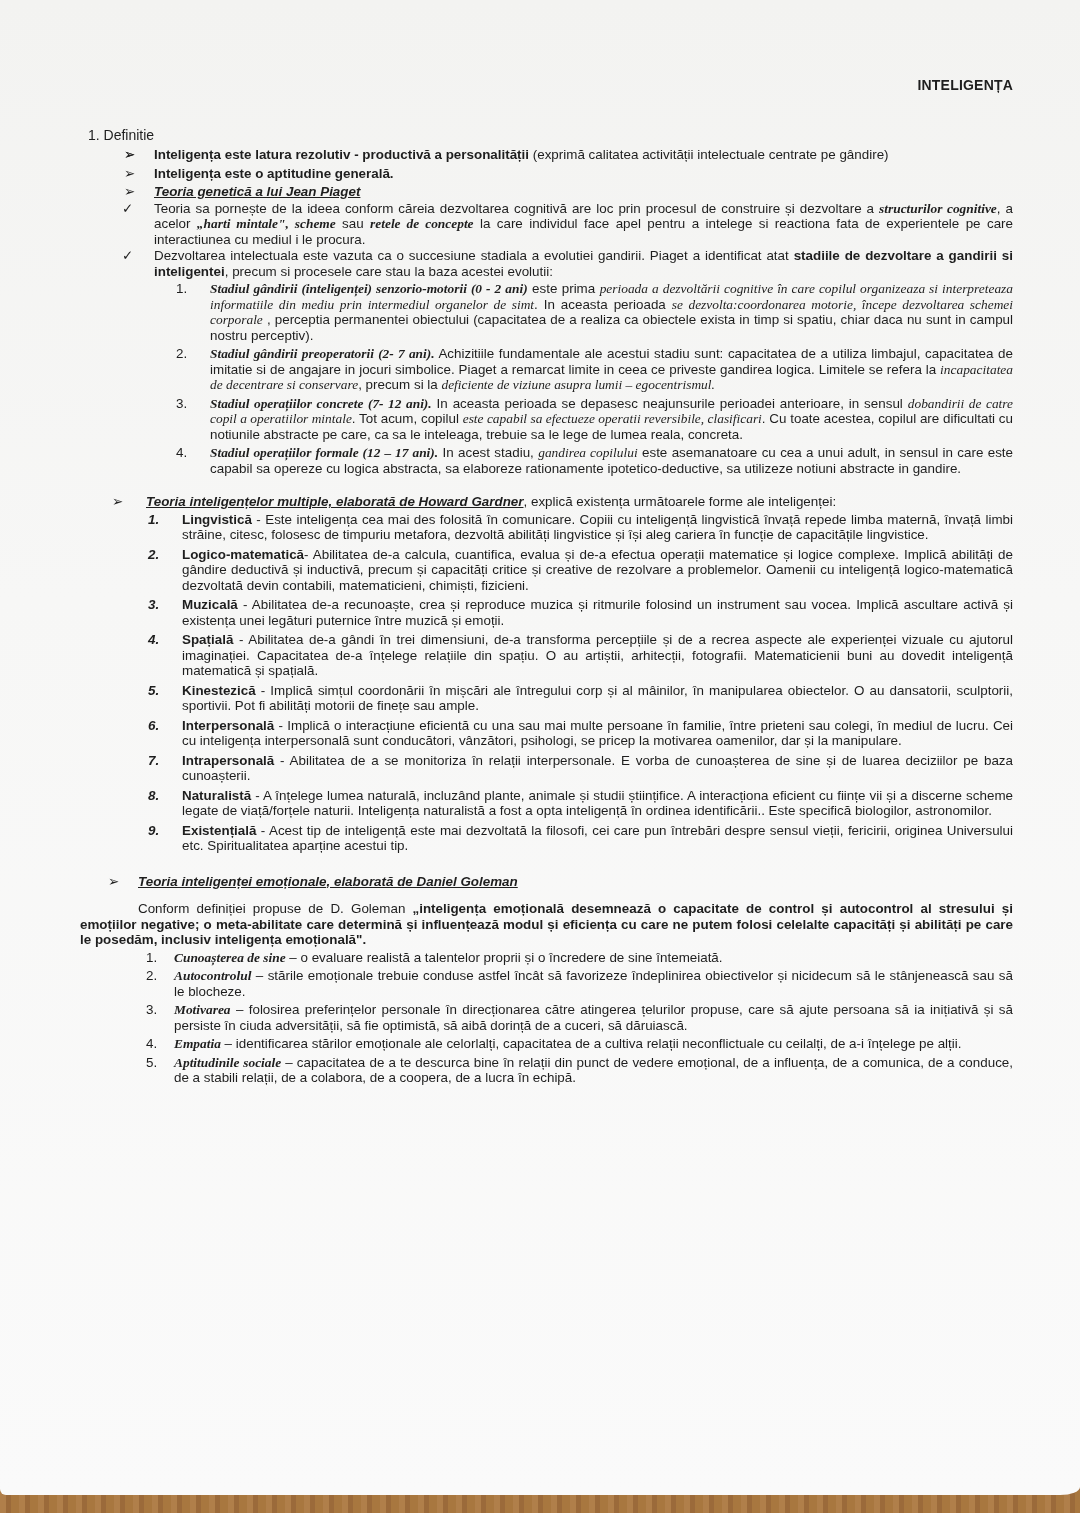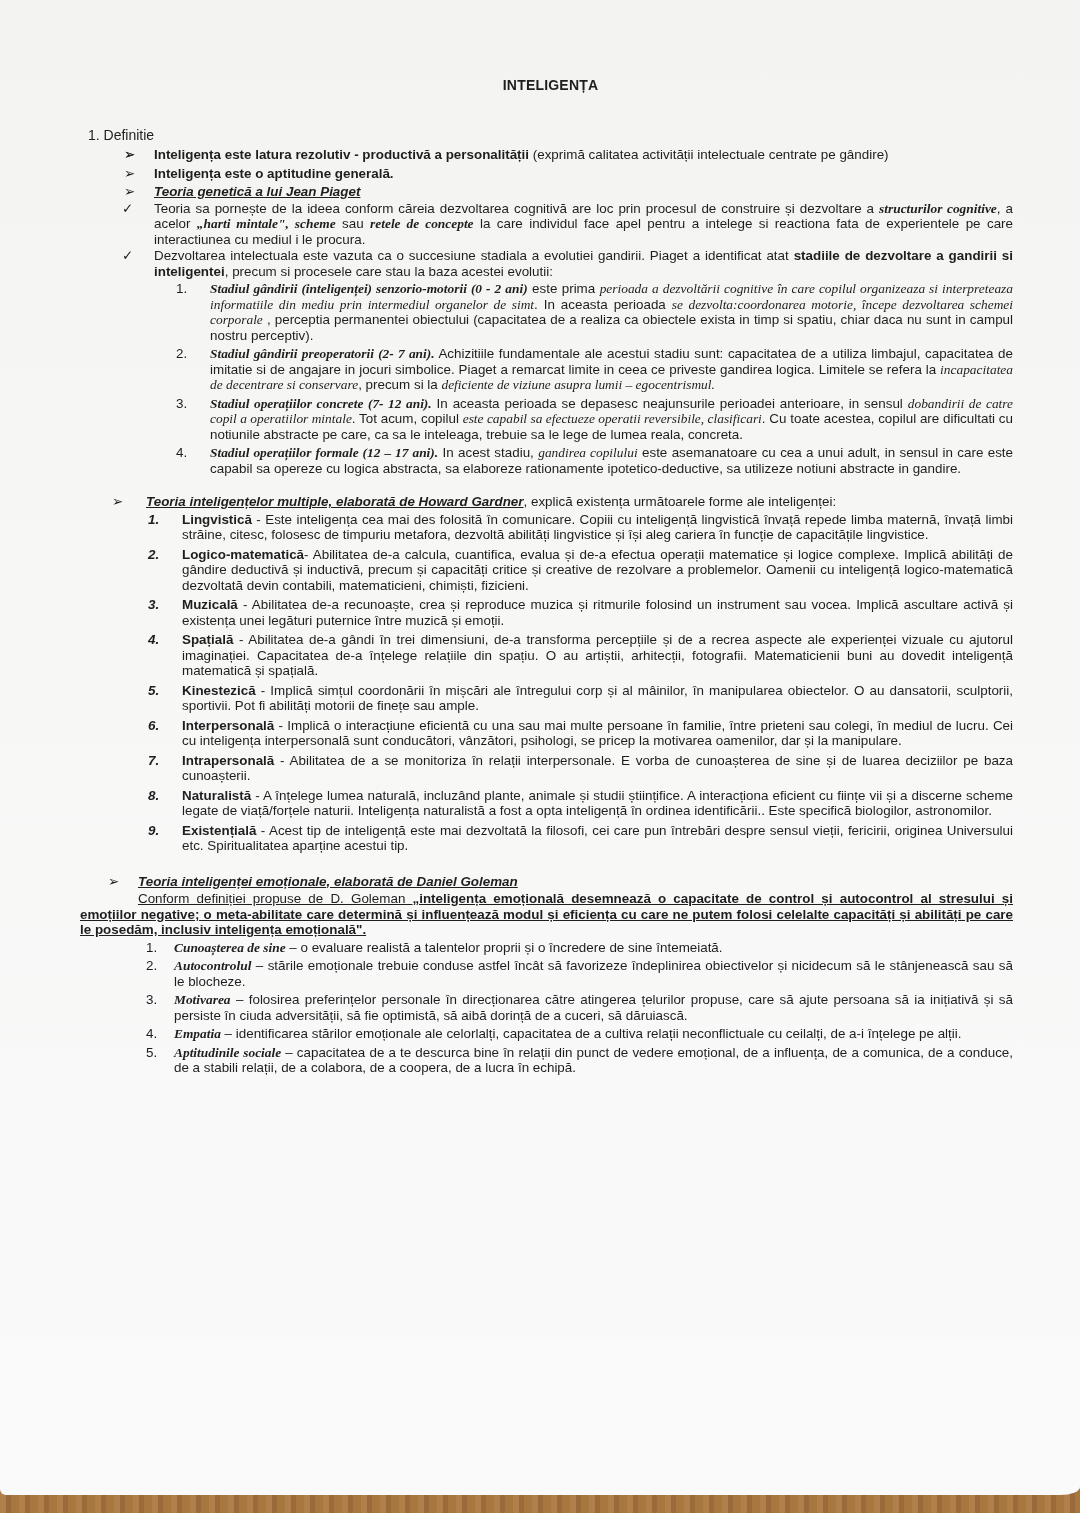--- a/index.html
+++ b/index.html
@@ -13,41 +13,41 @@
   .wood {
     position: absolute; left: 0; top: 1490px; width: 1080px; height: 23px;
     background: repeating-linear-gradient(90deg, #b07f4a 0 6px, #9b6a3a 6px 11px, #a8773f 11px 19px);
   }
   .paper {
     position: absolute; left: 0; top: 0; width: 1080px; height: 1495px;
     background: linear-gradient(180deg, #f3f3f1 0%, #f7f7f6 40%, #fafafa 100%);
     border-bottom-left-radius: 6px; border-bottom-right-radius: 20px 8px;
   }
   .content { position: absolute; left: 88px; top: 78px; width: 925px; font-size: 13.4px; line-height: 15.5px; }
-  .title { text-align: center; font-weight: bold; font-size: 14px; margin-bottom: 34px; letter-spacing: 0.2px; }
+  .title { text-align: right; font-weight: bold; font-size: 14px; margin-bottom: 34px; letter-spacing: 0.2px; }
   .h1 { font-weight: normal; font-size: 14px; margin-top: 0; }
   .bullets { margin: 4px 0 0 0; padding: 0; list-style: none; }
   .bullets li { position: relative; padding-left: 66px; margin-bottom: 3px; text-align: justify; }
   .bullets li .mk { position: absolute; left: 36px; top: 0; font-weight: normal; }
   .bold { font-weight: bold; }
   .sec2 { margin-top: 16px; }
   .theory-head { position: relative; padding-left: 66px; margin-top: 2px; }
   .theory-head .mk { position: absolute; left: 36px; }
   .u { text-decoration: underline; font-weight: bold; font-style: italic; }
   .check { position: relative; padding-left: 66px; text-align: justify; margin-top: 1px; }
   .check .mk { position: absolute; left: 34px; top: 0; }
   ol.stages { list-style: none; padding: 0; margin: 2px 0 0 0; }
   ol.stages li { position: relative; padding-left: 122px; text-align: justify; margin-bottom: 3px; }
   ol.stages li .num { position: absolute; left: 88px; }
   .gardner { margin-top: 18px; }
   ol.forms { list-style: none; padding: 0; margin: 2px 0 0 0; }
   ol.forms li { position: relative; padding-left: 94px; text-align: justify; margin-bottom: 4px; }
   ol.forms li .num { position: absolute; left: 60px; font-style: italic; font-weight: bold; }
   .goleman { margin-top: 20px; }
-  .para { text-indent: 58px; text-align: justify; margin-top: 2px; text-decoration: underline; }
+  .para { text-indent: 58px; text-align: justify; margin-top: 12px; }
   .para2 { text-indent: 58px; margin-top: 2px; }
   .intro { padding-left: 58px; margin-top: 22px; }
   ol.concepts { list-style: none; padding: 0; margin: 2px 0 0 0; }
   ol.concepts li { position: relative; padding-left: 86px; text-align: justify; margin-bottom: 3px; }
   ol.concepts li .num { position: absolute; left: 58px; }
   i.bi { font-style: italic; font-weight: bold; }
   i { font-style: italic; font-family: Liberation Serif, serif; }
 </style>
 </head>
 <body>

